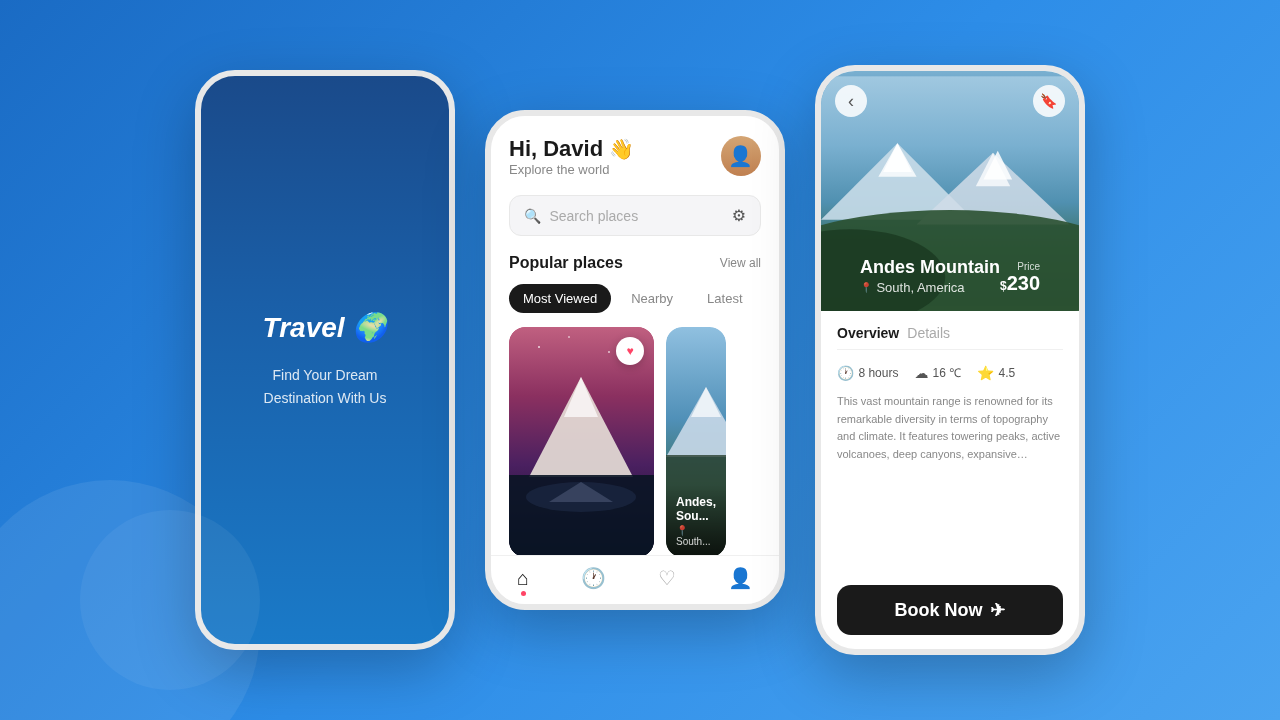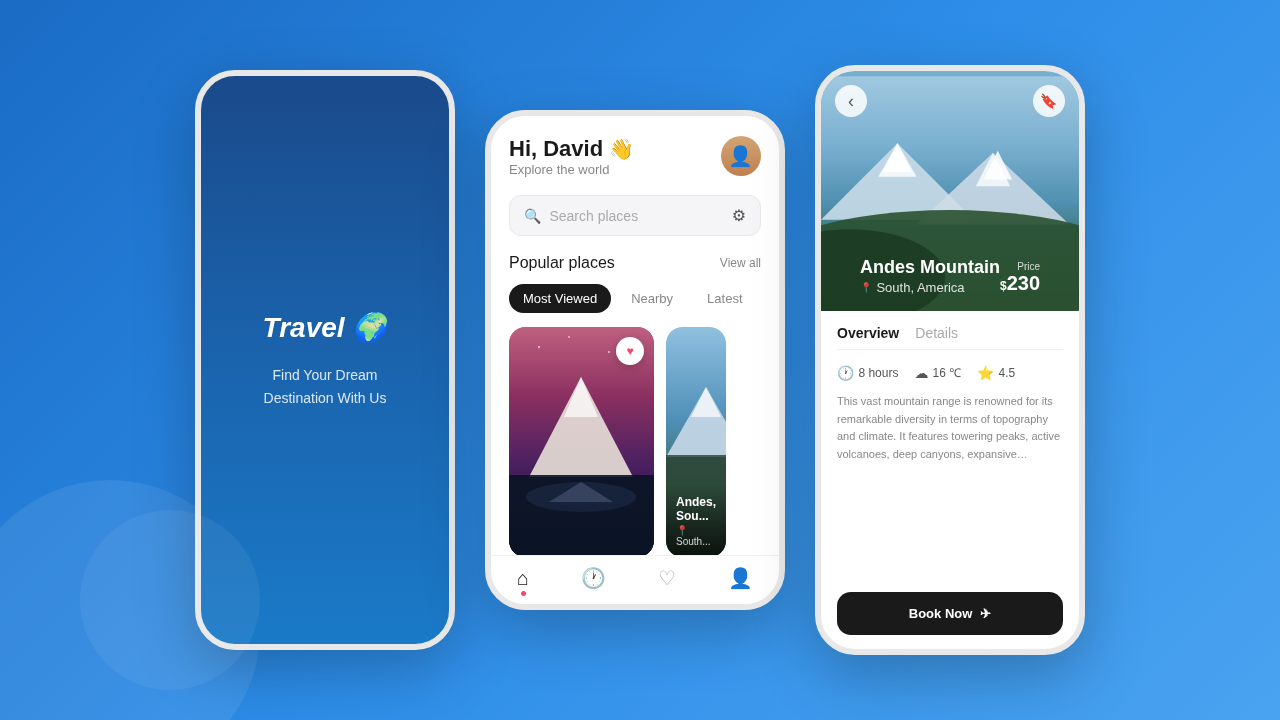--- a/index.html
+++ b/index.html
@@ -145,21 +145,21 @@
       font-size: 16px;
     }
     .section-header {
       display: flex;
       justify-content: space-between;
       align-items: center;
       margin-bottom: 12px;
     }
     .section-title {
       font-size: 16px;
-      font-weight: 400;
+      font-weight: 700;
       color: #1a1a1a;
     }
     .view-all {
       color: #888;
       font-size: 12px;
       text-align: center;
     }
     .tabs-row {
       display: flex;
       gap: 6px;
@@ -332,21 +332,21 @@
       font-weight: 700;
     }
     .dollar-sign { font-size: 12px; }
     .detail-body {
       flex: 1;
       padding: 14px 16px;
       overflow: hidden;
     }
     .overview-tabs {
       display: flex;
-      gap: 16px;
+      gap: 8px;
       margin-bottom: 14px;
       border-bottom: 1px solid #f0f0f0;
       padding-bottom: 8px;
       align-items: flex-end;
     }
     .ov-tab-active {
       font-size: 14px;
       font-weight: 700;
       color: #1a1a1a;
     }
@@ -375,21 +375,21 @@
       -webkit-box-orient: vertical;
       overflow: hidden;
     }
     .book-btn {
       margin: 10px 16px 14px;
       background: #1a1a1a;
       color: white;
       border: none;
       border-radius: 14px;
       padding: 14px;
-      font-size: 13px;
+      font-size: 18px;
       font-weight: 600;
       width: calc(100% - 32px);
       display: flex;
       align-items: center;
       justify-content: center;
       gap: 8px;
       cursor: pointer;
     }
   </style>
 </head>

